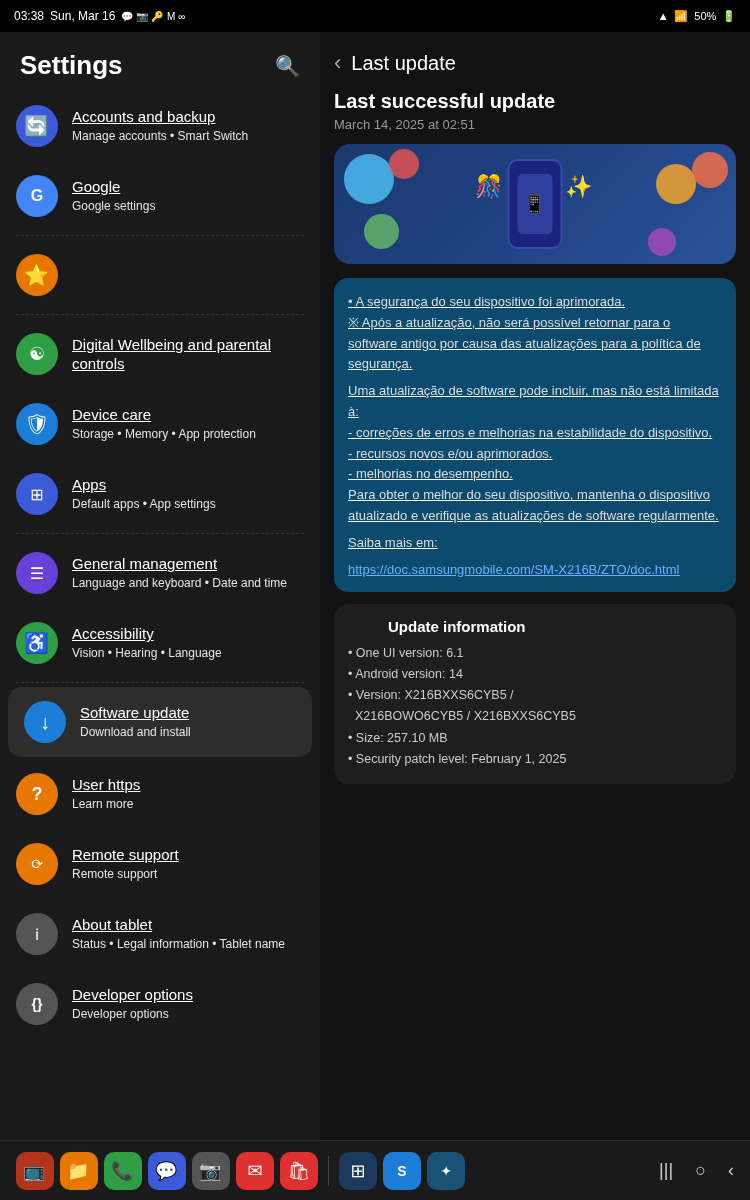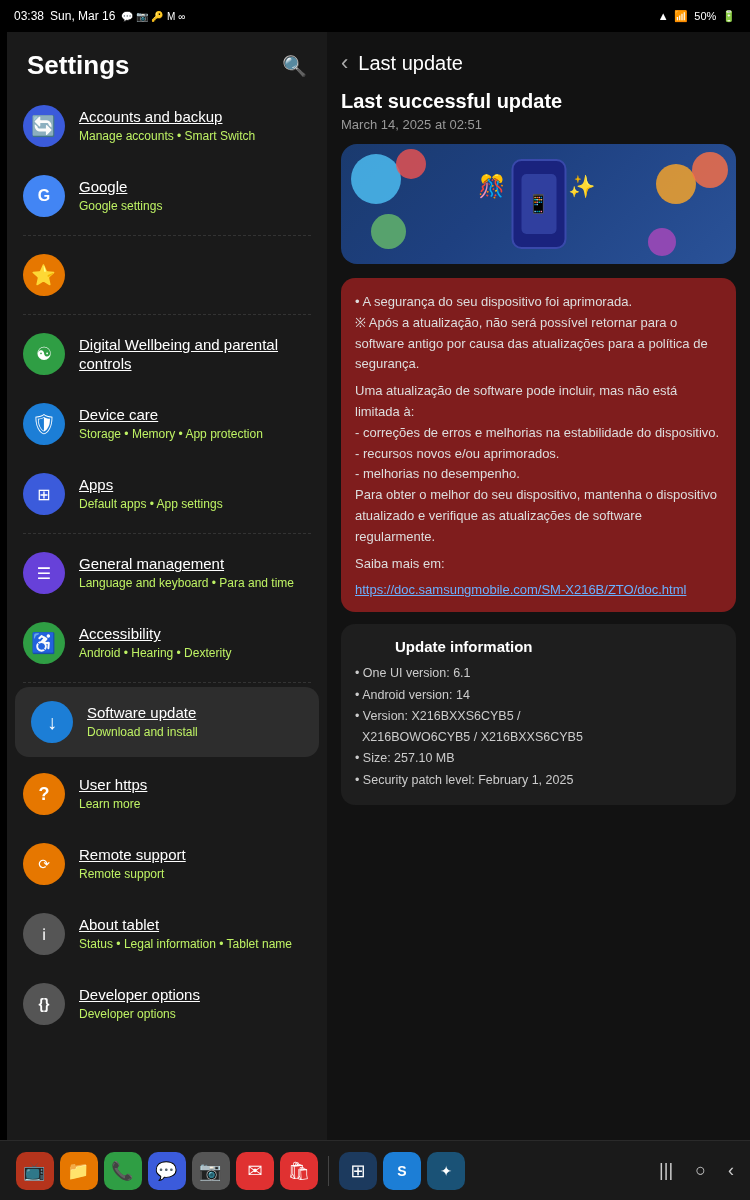--- a/index.html
+++ b/index.html
@@ -25,21 +25,20 @@
       font-weight: 500;
     }
     .status-left { display: flex; align-items: center; gap: 6px; }
     .status-right { display: flex; align-items: center; gap: 6px; font-size: 11px; }
 
     
     .main-layout {
       display: flex;
       height: calc(1200px - 32px - 60px);
       overflow: hidden;
-      padding-left: 7px;
     }
 
     
     .sidebar {
       width: 320px;
       min-width: 320px;
       background: #1a1a1a;
       overflow-y: auto;
       padding-top: 4px;
     }
@@ -90,21 +89,21 @@
     .item-text { flex: 1; }
     .item-title {
       font-size: 15px;
       font-weight: 500;
       color: #fff;
       line-height: 1.3;
       text-decoration: underline;
     }
     .item-subtitle {
       font-size: 12px;
-      color: #bef264;
+      color: #e5e5e5;
       margin-top: 2px;
       line-height: 1.3;
     }
     .divider-dotted {
       border: none;
       border-top: 1px dashed #333;
       margin: 4px 16px;
     }
 
     
@@ -167,24 +166,25 @@
     }
 
     
     .illus-circle {
       position: absolute;
       border-radius: 50%;
       opacity: 0.8;
     }
 
     .update-card {
-      background: #7f1d1d;
+      background: #0c4a6e;
       border-radius: 14px;
       padding: 14px;
       margin-bottom: 12px;
+      text-decoration: underline;
     }
 
     .update-card p {
       font-size: 13px;
       color: #ddd;
       line-height: 1.6;
       margin-bottom: 6px;
     }
 
     .update-link {
@@ -325,29 +325,29 @@
         <div class="item-subtitle">Default apps • App settings</div>
       </div>
     </div>
 
     <hr class="divider-dotted">
 
     <div class="settings-item">
       <div class="item-icon" style="background:#6741d9; font-size:16px;">☰</div>
       <div class="item-text">
         <div class="item-title">General management</div>
-        <div class="item-subtitle">Language and keyboard • Para and time</div>
+        <div class="item-subtitle">Language and keyboard • Date and time</div>
       </div>
     </div>
 
     <div class="settings-item">
       <div class="item-icon" style="background:#2f9e44;">♿</div>
       <div class="item-text">
         <div class="item-title">Accessibility</div>
-        <div class="item-subtitle">Android • Hearing • Dexterity</div>
+        <div class="item-subtitle">Vision • Hearing • Language</div>
       </div>
     </div>
 
     <hr class="divider-dotted">
 
     <div class="settings-item active">
       <div class="item-icon" style="background:#1c7ed6; font-size:20px; font-weight:700;">↓</div>
       <div class="item-text">
         <div class="item-title">Software update</div>
         <div class="item-subtitle">Download and install</div>

